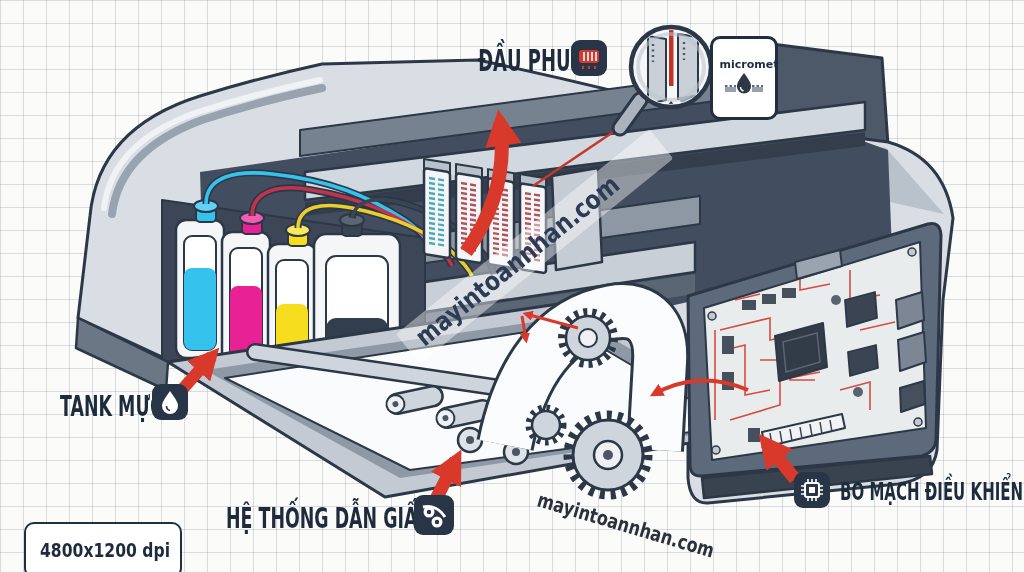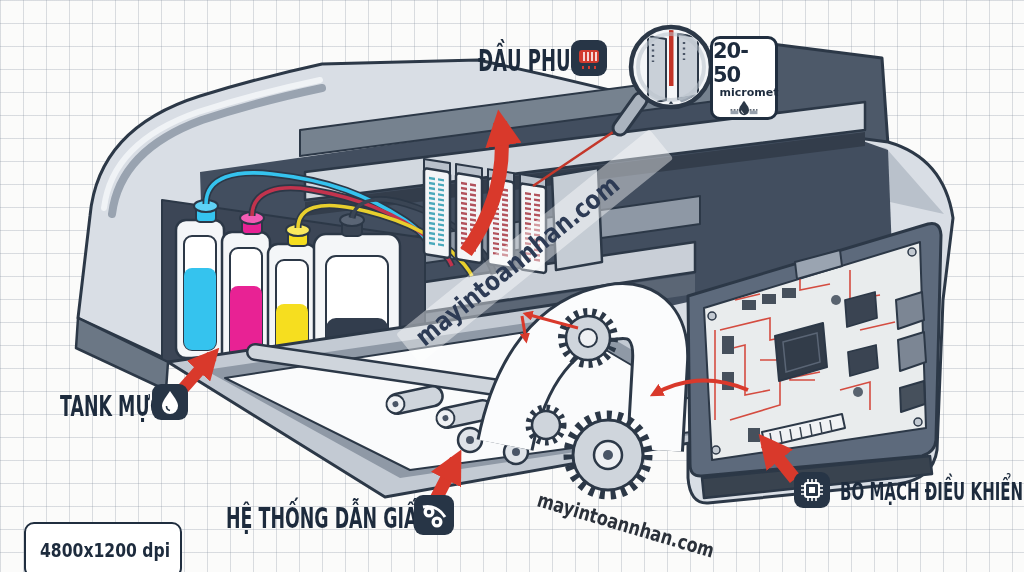--- a/index.html
+++ b/index.html
@@ -295,21 +295,20 @@
     <line x1="12" y1="7" x2="12" y2="16" stroke="#fff" stroke-width="1.6"></line>
     <line x1="16" y1="7" x2="16" y2="16" stroke="#fff" stroke-width="1.6"></line>
     <line x1="20" y1="7" x2="20" y2="16" stroke="#fff" stroke-width="1.6"></line>
     <line x1="7" y1="21" x2="7" y2="24" stroke="#d23b2e" stroke-width="2"></line>
     <line x1="13" y1="21" x2="13" y2="24" stroke="#d23b2e" stroke-width="2"></line>
     <line x1="19" y1="21" x2="19" y2="24" stroke="#d23b2e" stroke-width="2"></line>
   </svg>
 </div>
 
 <div class="badge2050">
-  <div class="v">20-50</div>
   <div class="u">micromet</div>
   <svg width="38" height="24" viewBox="0 0 38 24">
     <rect x="0" y="15" width="11" height="5" fill="#97a1ad"></rect>
     <rect x="27" y="15" width="11" height="5" fill="#97a1ad"></rect>
     <line x1="0" y1="14" x2="11" y2="14" stroke="#2c3847" stroke-width="1.6" stroke-dasharray="2.5 2"></line>
     <line x1="27" y1="14" x2="38" y2="14" stroke="#2c3847" stroke-width="1.6" stroke-dasharray="2.5 2"></line>
     <path d="M 19,1 c -5.5,7.5 -7,10 -7,13.5 a 7,7 0 0 0 14,0 c 0,-3.5 -1.5,-6 -7,-13.5 z" fill="#2c3847"></path>
     <path d="M 15.5,15 a 4,4 0 0 0 3,4" fill="none" stroke="#fff" stroke-width="1.3"></path>
   </svg>
 </div>

